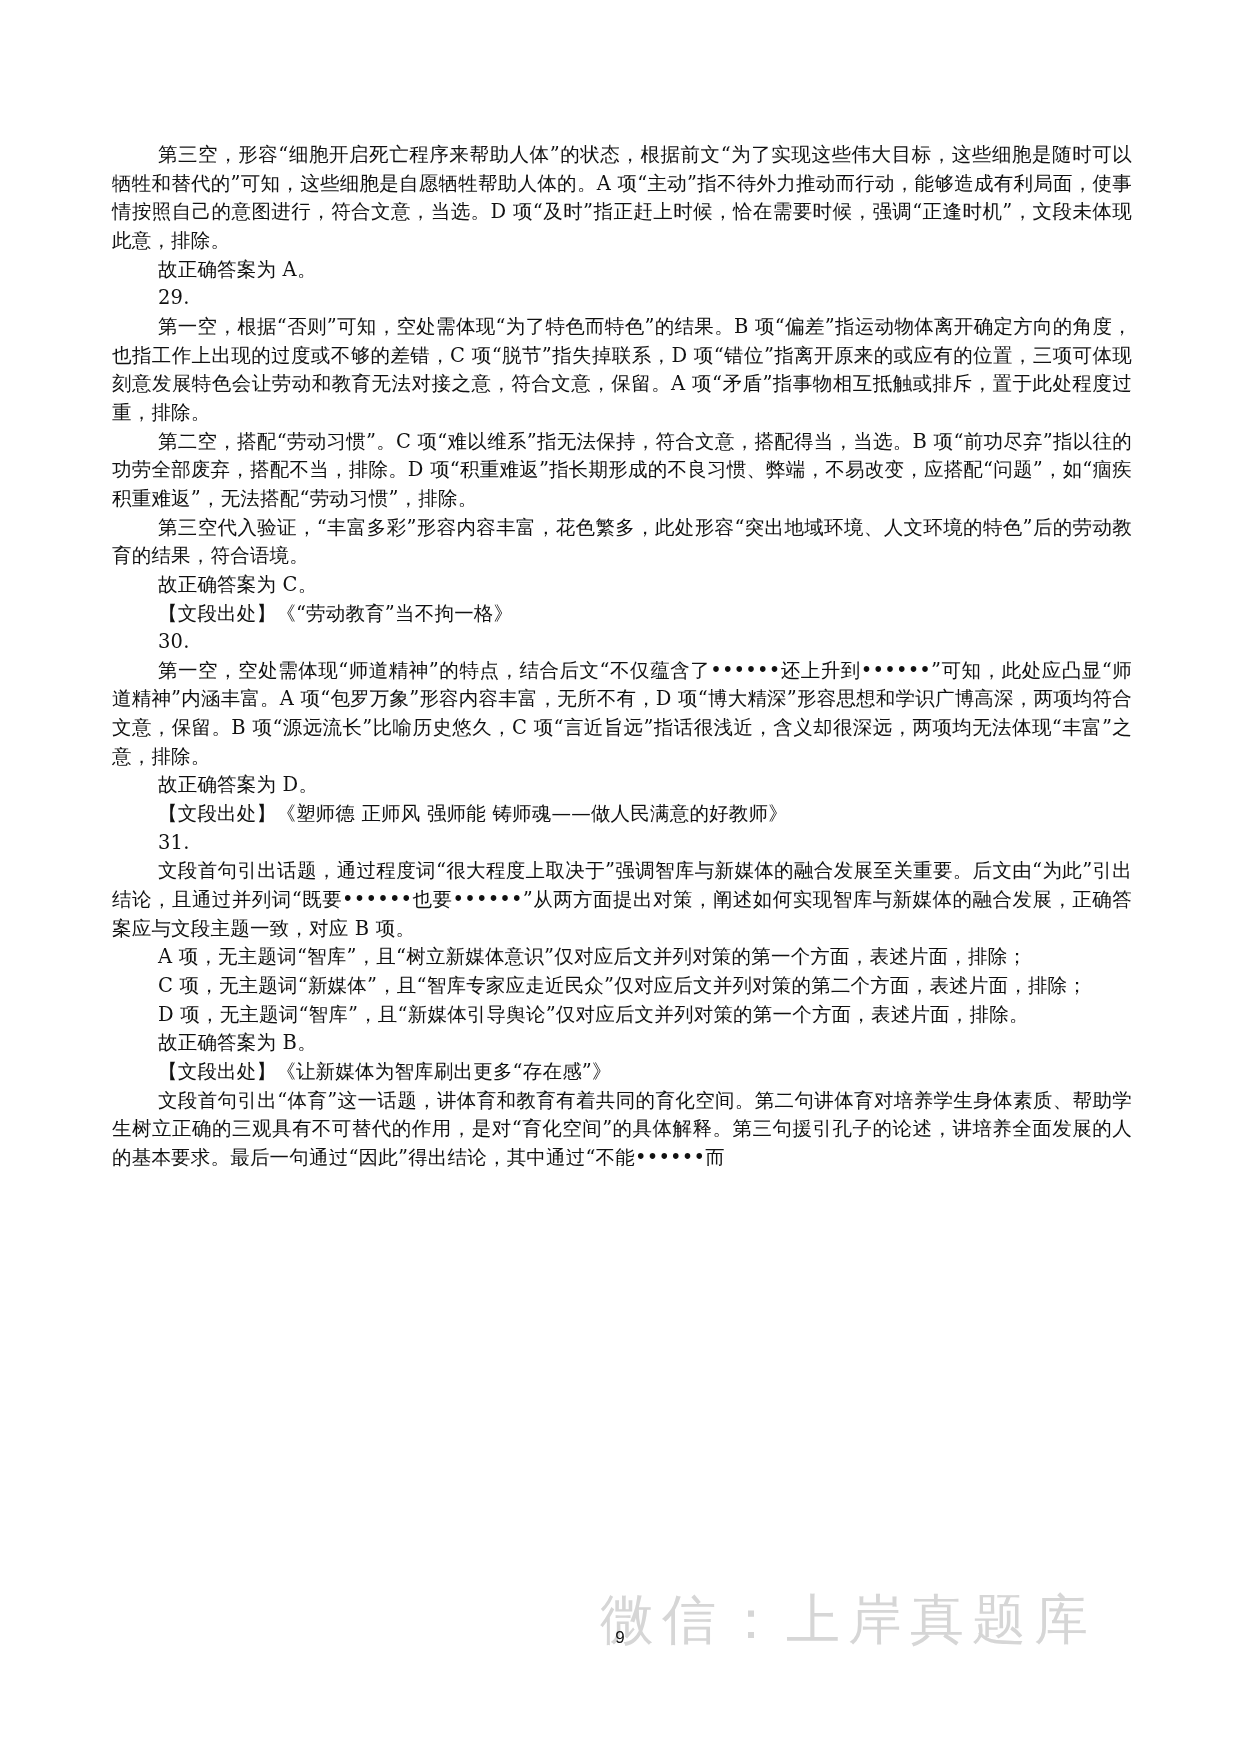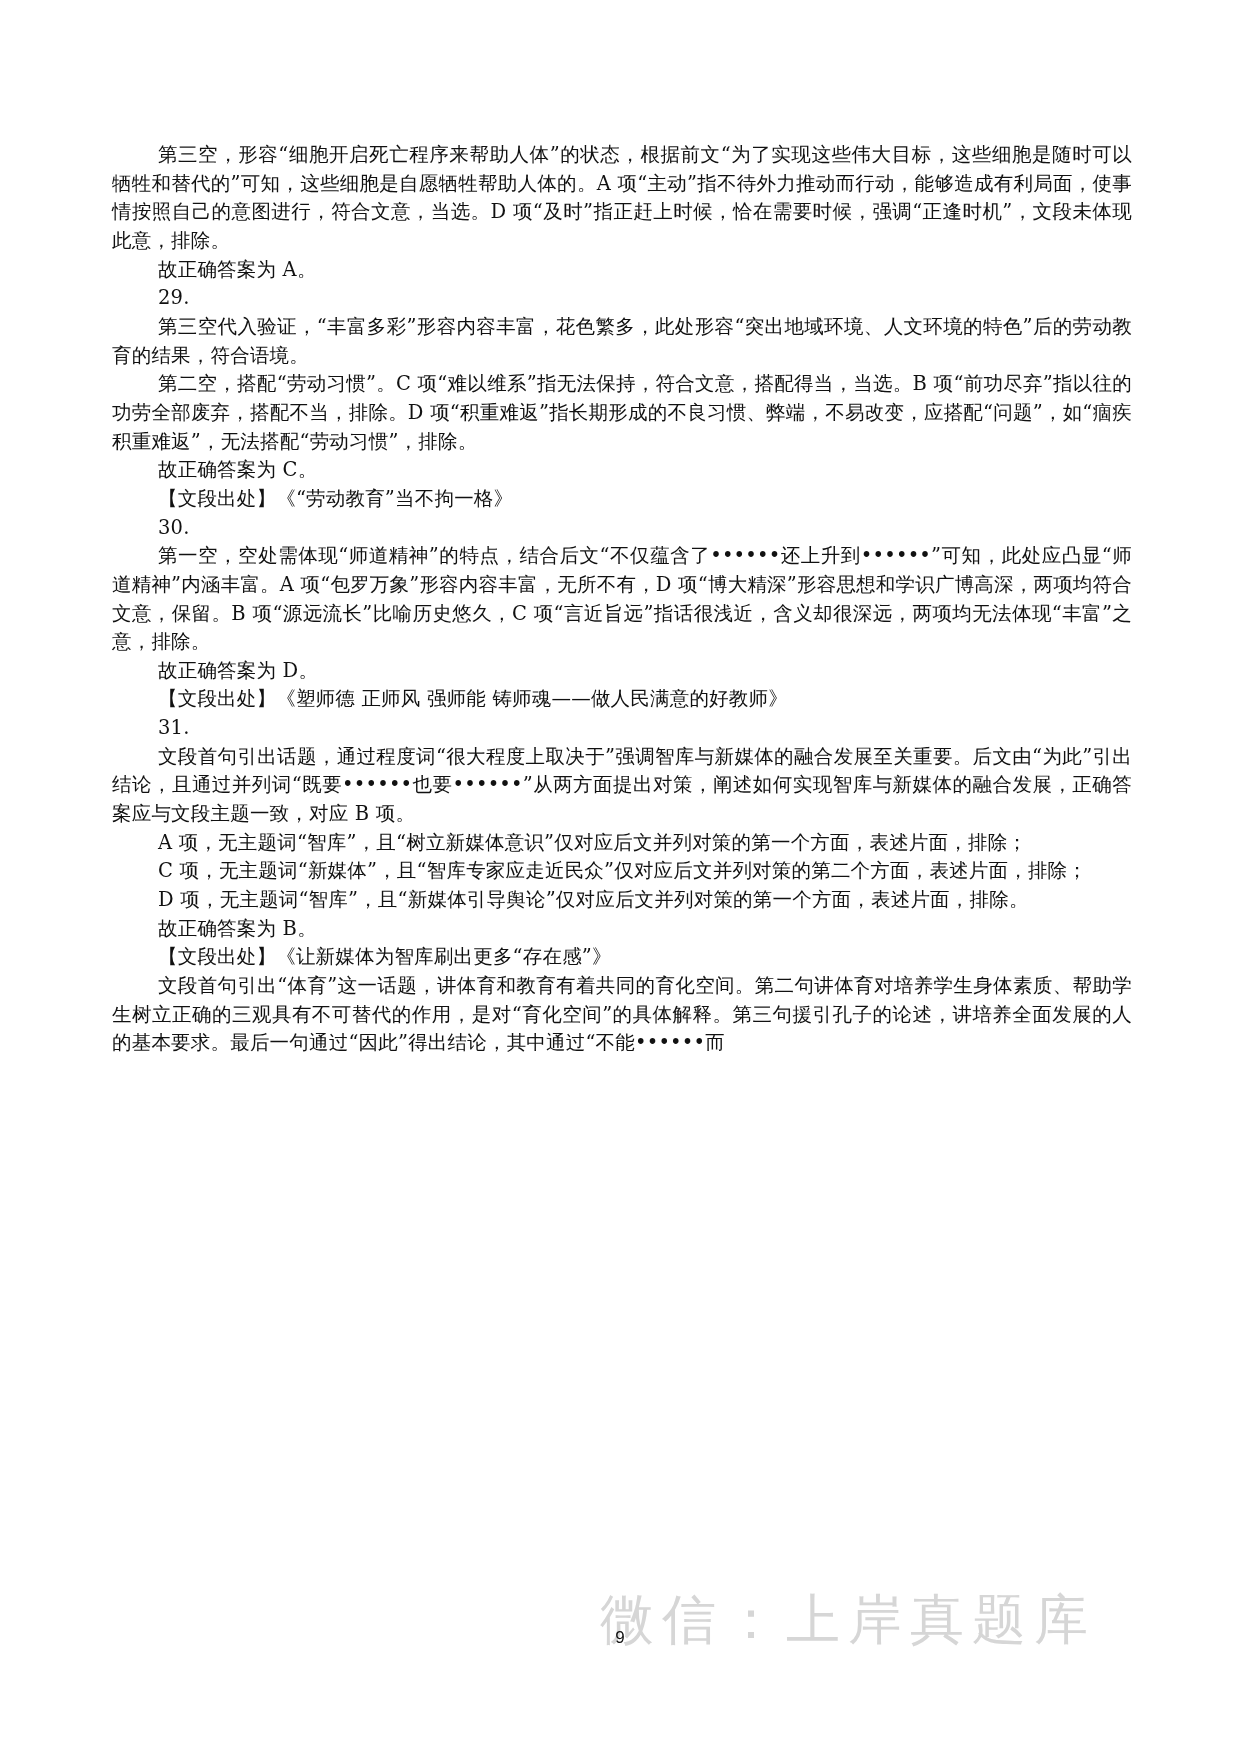--- a/index.html
+++ b/index.html
@@ -24,22 +24,23 @@
   }
 </style>
 </head>
 <body>
 
 <div class="page">
   <div class="content">
     <p>第三空，形容“细胞开启死亡程序来帮助人体”的状态，根据前文“为了实现这些伟大目标，这些细胞是随时可以牺牲和替代的”可知，这些细胞是自愿牺牲帮助人体的。A 项“主动”指不待外力推动而行动，能够造成有利局面，使事情按照自己的意图进行，符合文意，当选。D 项“及时”指正赶上时候，恰在需要时候，强调“正逢时机”，文段未体现此意，排除。</p>
     <p>故正确答案为 A。</p>
     <p>29.</p>
+    <p>第一空，根据“否则”可知，空处需体现“为了特色而特色”的结果。B 项“偏差”指运动物体离开确定方向的角度，也指工作上出现的过度或不够的差错，C 项“脱节”指失掉联系，D 项“错位”指离开原来的或应有的位置，三项可体现刻意发展特色会让劳动和教育无法对接之意，符合文意，保留。A 项“矛盾”指事物相互抵触或排斥，置于此处程度过重，排除。</p>
+    <p>第二空，搭配“劳动习惯”。C 项“难以维系”指无法保持，符合文意，搭配得当，当选。B 项“前功尽弃”指以往的功劳全部废弃，搭配不当，排除。D 项“积重难返”指长期形成的不良习惯、弊端，不易改变，应搭配“问题”，如“痼疾积重难返”，无法搭配“劳动习惯”，排除。</p>
     <p>第三空代入验证，“丰富多彩”形容内容丰富，花色繁多，此处形容“突出地域环境、人文环境的特色”后的劳动教育的结果，符合语境。</p>
-    <p>第二空，搭配“劳动习惯”。C 项“难以维系”指无法保持，符合文意，搭配得当，当选。B 项“前功尽弃”指以往的功劳全部废弃，搭配不当，排除。D 项“积重难返”指长期形成的不良习惯、弊端，不易改变，应搭配“问题”，如“痼疾积重难返”，无法搭配“劳动习惯”，排除。</p>
     <p>故正确答案为 C。</p>
     <p>【文段出处】《“劳动教育”当不拘一格》</p>
     <p>30.</p>
     <p>第一空，空处需体现“师道精神”的特点，结合后文“不仅蕴含了••••••还上升到••••••”可知，此处应凸显“师道精神”内涵丰富。A 项“包罗万象”形容内容丰富，无所不有，D 项“博大精深”形容思想和学识广博高深，两项均符合文意，保留。B 项“源远流长”比喻历史悠久，C 项“言近旨远”指话很浅近，含义却很深远，两项均无法体现“丰富”之意，排除。</p>
     <p>故正确答案为 D。</p>
     <p>【文段出处】《塑师德 正师风 强师能 铸师魂——做人民满意的好教师》</p>
     <p>31.</p>
     <p>文段首句引出话题，通过程度词“很大程度上取决于”强调智库与新媒体的融合发展至关重要。后文由“为此”引出结论，且通过并列词“既要••••••也要••••••”从两方面提出对策，阐述如何实现智库与新媒体的融合发展，正确答案应与文段主题一致，对应 B 项。</p>
     <p>A 项，无主题词“智库”，且“树立新媒体意识”仅对应后文并列对策的第一个方面，表述片面，排除；</p>
     <p>C 项，无主题词“新媒体”，且“智库专家应走近民众”仅对应后文并列对策的第二个方面，表述片面，排除；</p>

